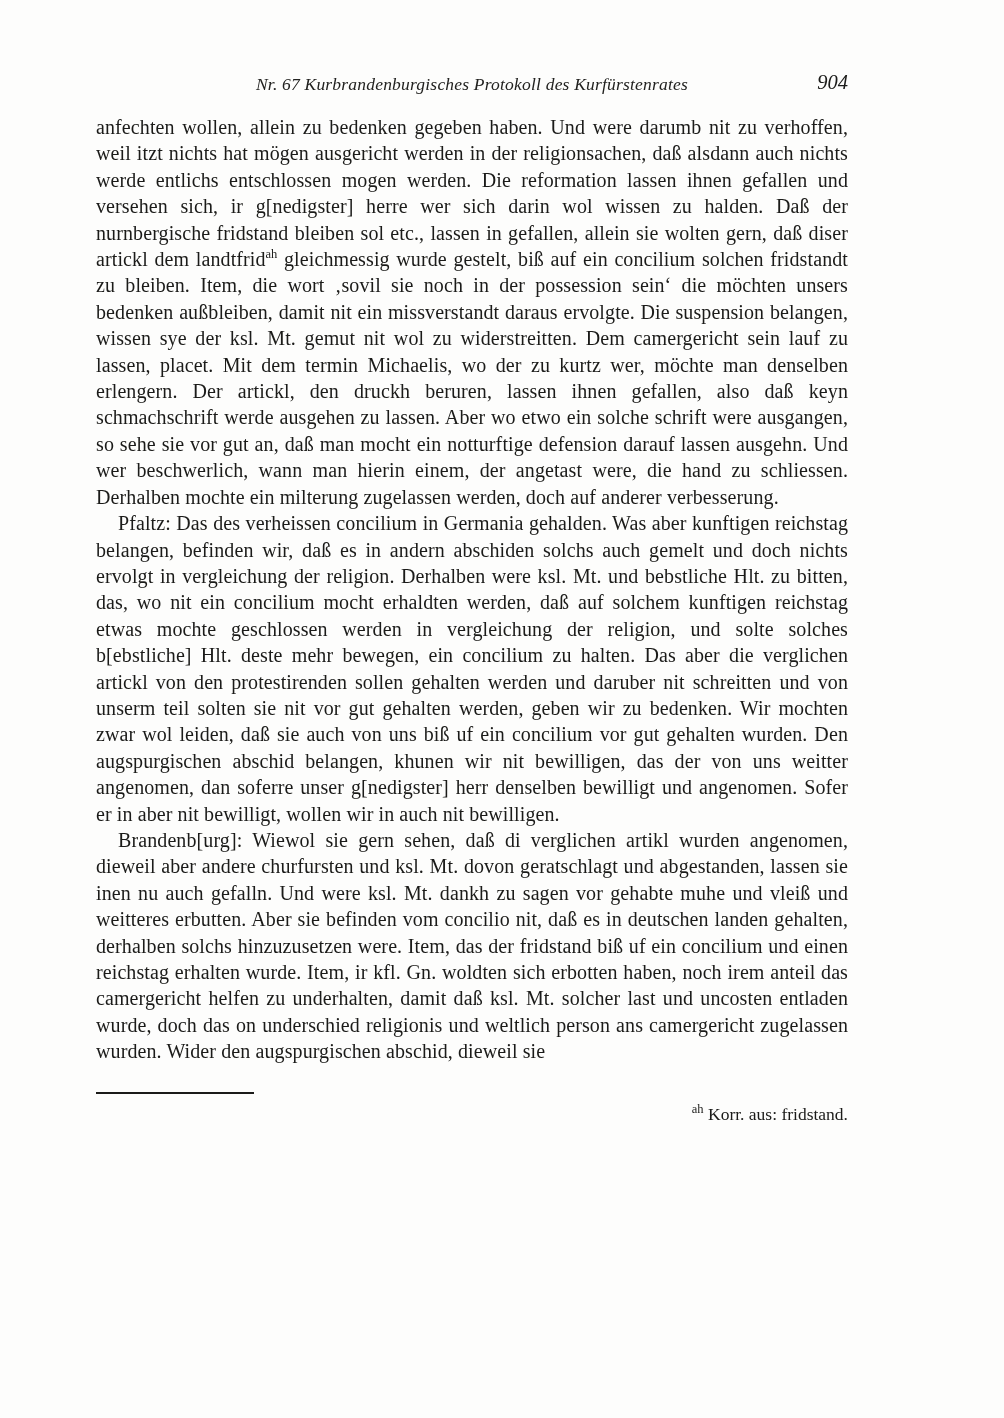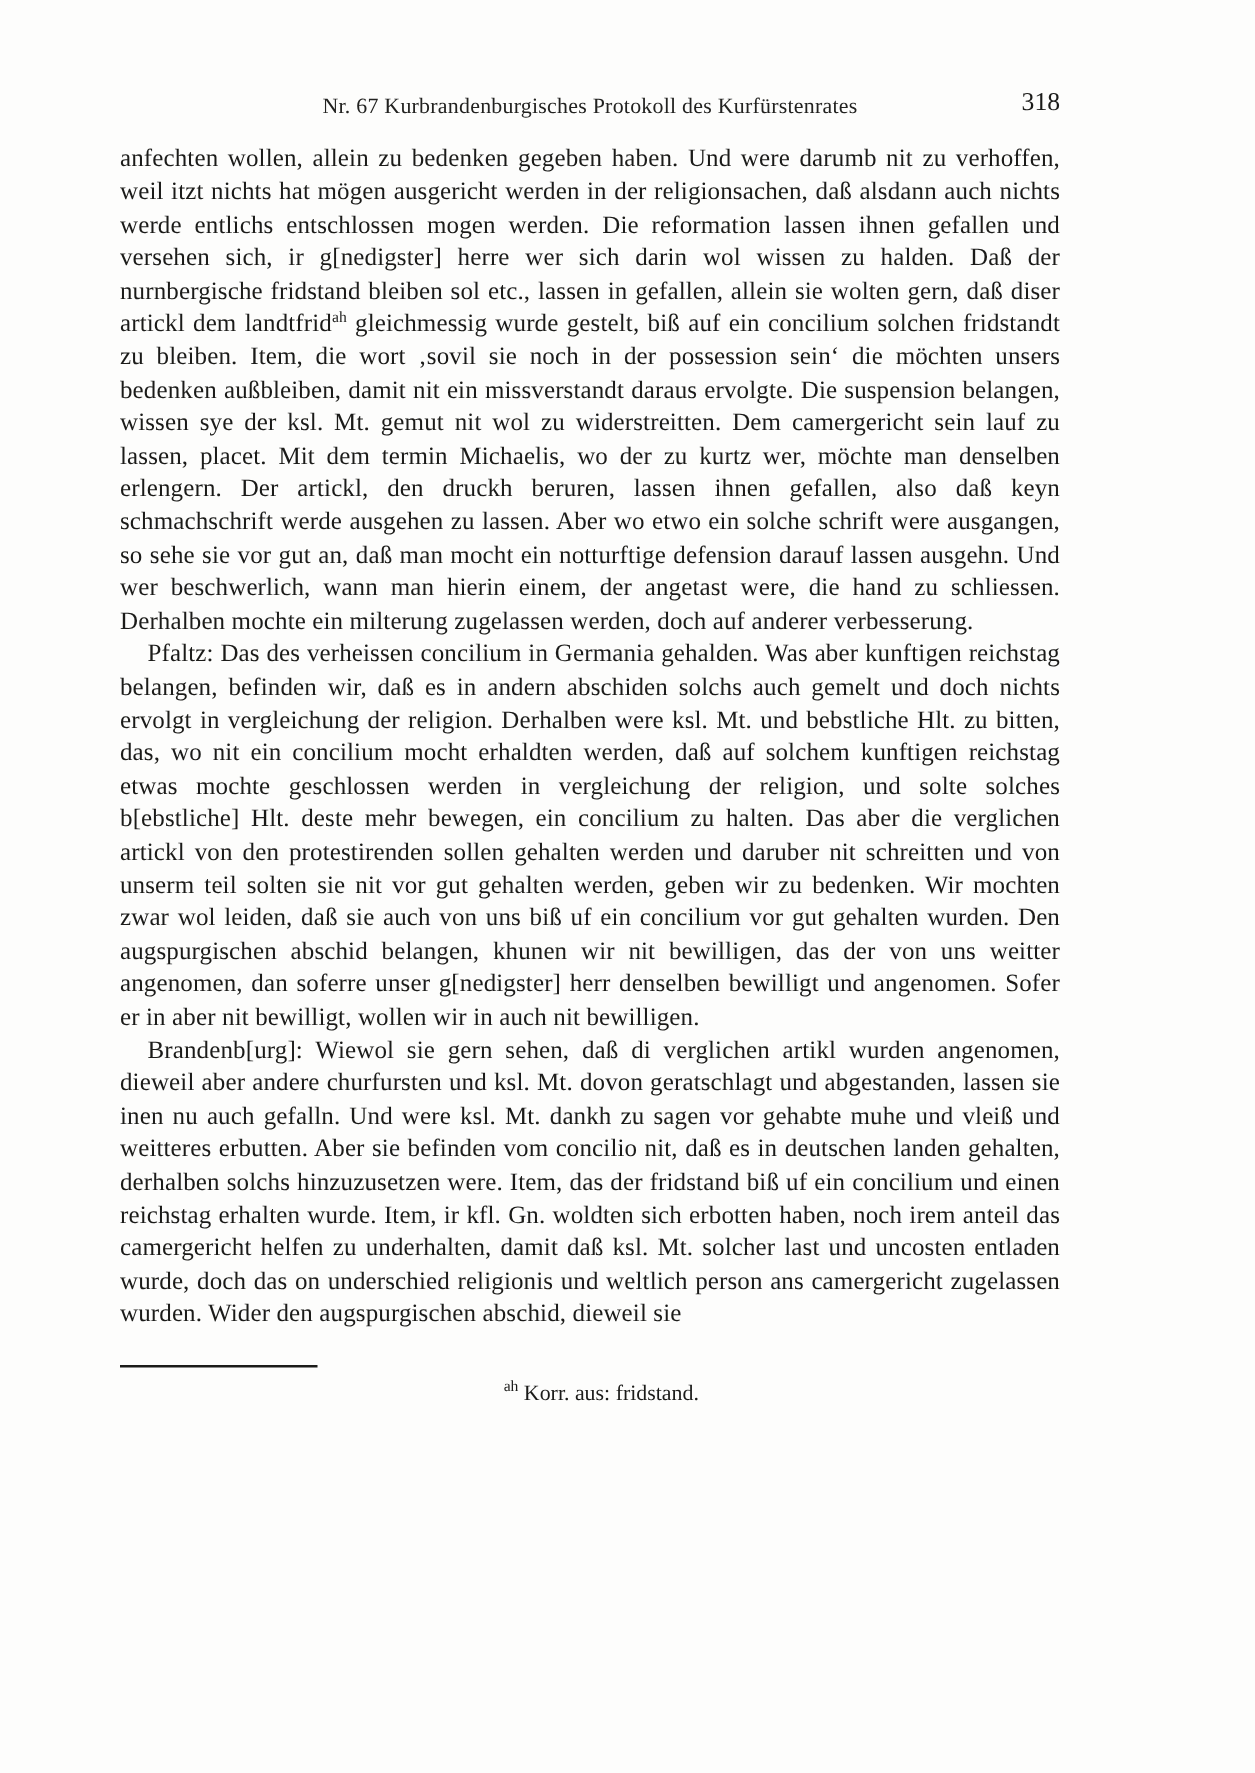--- a/index.html
+++ b/index.html
@@ -16,20 +16,21 @@
     font-family: "Liberation Serif", serif;
     padding: 74px 0 0 96px;
     position: relative;
     overflow: hidden;
   }
   .page-header {
     position: relative;
     width: 752px;
     height: 26px;
     margin-bottom: 14px;
+    font-style: italic;
   }
   .running-title {
     text-align: center;
     font-size: 17.5px;
     letter-spacing: 0.2px;
     color: #222220;
   }
   .page-number {
     position: absolute;
     right: 0;
@@ -59,31 +60,31 @@
   .footnote-rule {
     width: 158px;
     height: 2px;
     background: #1b1b19;
   }
   .footnote {
     margin: 9px 0 0 0;
     font-size: 17.5px;
     line-height: 22px;
     text-indent: 18px;
-    text-align: center;
+    text-align: right;
   }
 </style>
 </head>
 <body>
 
 <div class="page">
 
   <header class="page-header">
     <div class="running-title">Nr. 67 Kurbrandenburgisches Protokoll des Kurfürstenrates</div>
-    <div class="page-number">318</div>
+    <div class="page-number">904</div>
   </header>
 
   <main class="text-block">
     <p class="para"><span>anfechten wollen, allein zu bedenken gegeben haben. Und were darumb nit zu verhoffen, weil itzt nichts hat mögen ausgericht werden in der religionsachen, daß alsdann auch nichts werde entlichs entschlossen mogen werden. Die reformation lassen ihnen gefallen und versehen sich, ir g</span><span class="italic">[nedigster]</span><span> herre wer sich darin wol wissen zu halden. Daß der nurnbergische fridstand bleiben sol etc., lassen in gefallen, allein sie wolten gern, daß diser artickl dem landtfrid</span><sup class="run-sup">ah</sup><span> gleichmessig wurde gestelt, biß auf ein concilium solchen fridstandt zu bleiben. Item, die wort ‚sovil sie noch in der possession sein‘ die möchten unsers bedenken außbleiben, damit nit ein missverstandt daraus ervolgte. Die suspension belangen, wissen sye der ksl. Mt. gemut nit wol zu widerstreitten. Dem camergericht sein lauf zu lassen, placet. Mit dem termin Michaelis, wo der zu kurtz wer, möchte man denselben erlengern. Der artickl, den druckh beruren, lassen ihnen gefallen, also daß keyn schmachschrift werde ausgehen zu lassen. Aber wo etwo ein solche schrift were ausgangen, so sehe sie vor gut an, daß man mocht ein notturftige defension darauf lassen ausgehn. Und wer beschwerlich, wann man hierin einem, der angetast were, die hand zu schliessen. Derhalben mochte ein milterung zugelassen werden, doch auf anderer verbesserung.</span></p>
     <p class="para indent"><span>Pfaltz: Das des verheissen concilium in Germania gehalden. Was aber kunftigen reichstag belangen, befinden wir, daß es in andern abschiden solchs auch gemelt und doch nichts ervolgt in vergleichung der religion. Derhalben were ksl. Mt. und bebstliche Hlt. zu bitten, das, wo nit ein concilium mocht erhaldten werden, daß auf solchem kunftigen reichstag etwas mochte geschlossen werden in vergleichung der religion, und solte solches b</span><span class="italic">[ebstliche]</span><span> Hlt. deste mehr bewegen, ein concilium zu halten. Das aber die verglichen artickl von den protestirenden sollen gehalten werden und daruber nit schreitten und von unserm teil solten sie nit vor gut gehalten werden, geben wir zu bedenken. Wir mochten zwar wol leiden, daß sie auch von uns biß uf ein concilium vor gut gehalten wurden. Den augspurgischen abschid belangen, khunen wir nit bewilligen, das der von uns weitter angenomen, dan soferre unser g</span><span class="italic">[nedigster]</span><span> herr denselben bewilligt und angenomen. Sofer er in aber nit bewilligt, wollen wir in auch nit bewilligen.</span></p>
     <p class="para indent"><span>Brandenb</span><span class="italic">[urg]:</span><span> Wiewol sie gern sehen, daß di verglichen artikl wurden angenomen, dieweil aber andere churfursten und ksl. Mt. dovon geratschlagt und abgestanden, lassen sie inen nu auch gefalln. Und were ksl. Mt. dankh zu sagen vor gehabte muhe und vleiß und weitteres erbutten. Aber sie befinden vom concilio nit, daß es in deutschen landen gehalten, derhalben solchs hinzuzusetzen were. Item, das der fridstand biß uf ein concilium und einen reichstag erhalten wurde. Item, ir kfl. Gn. woldten sich erbotten haben, noch irem anteil das camergericht helfen zu underhalten, damit daß ksl. Mt. solcher last und uncosten entladen wurde, doch das on underschied religionis und weltlich person ans camergericht zugelassen wurden. Wider den augspurgischen abschid, dieweil sie</span></p>
   </main>
 
   <footer class="footnote-area">
     <div class="footnote-rule"></div>

